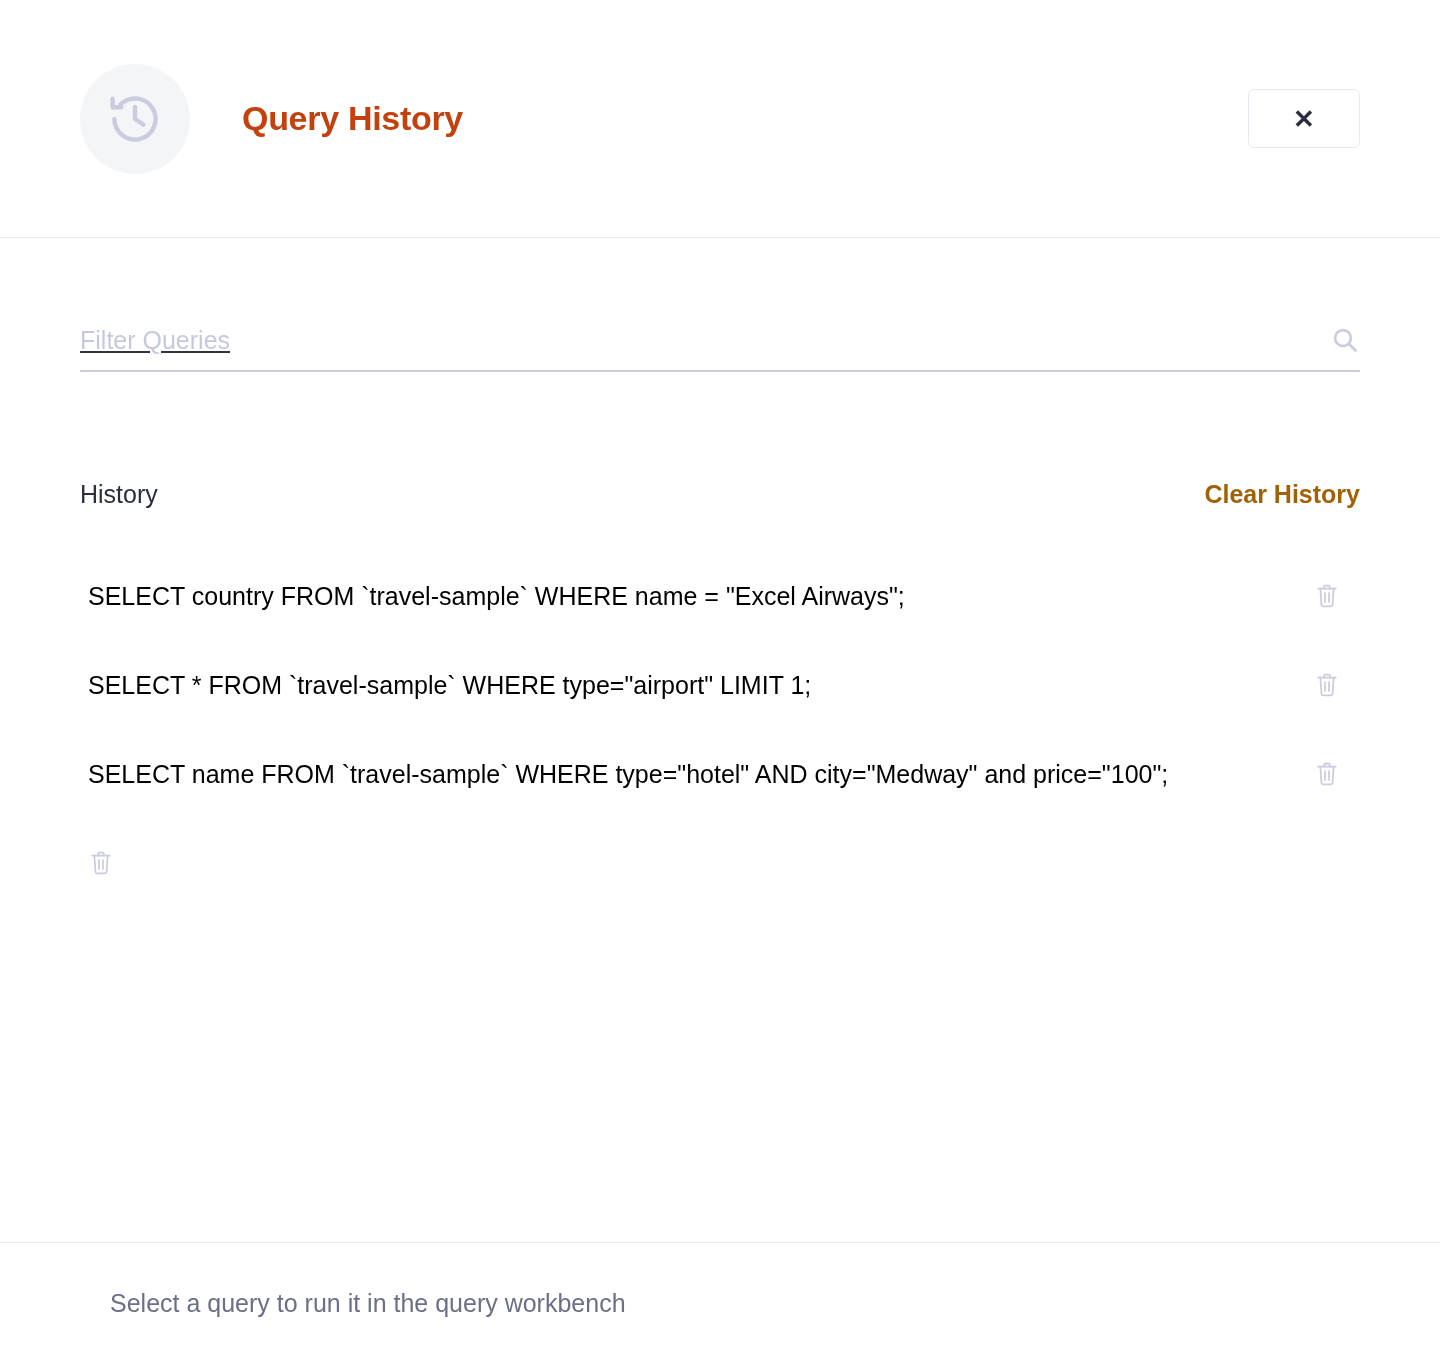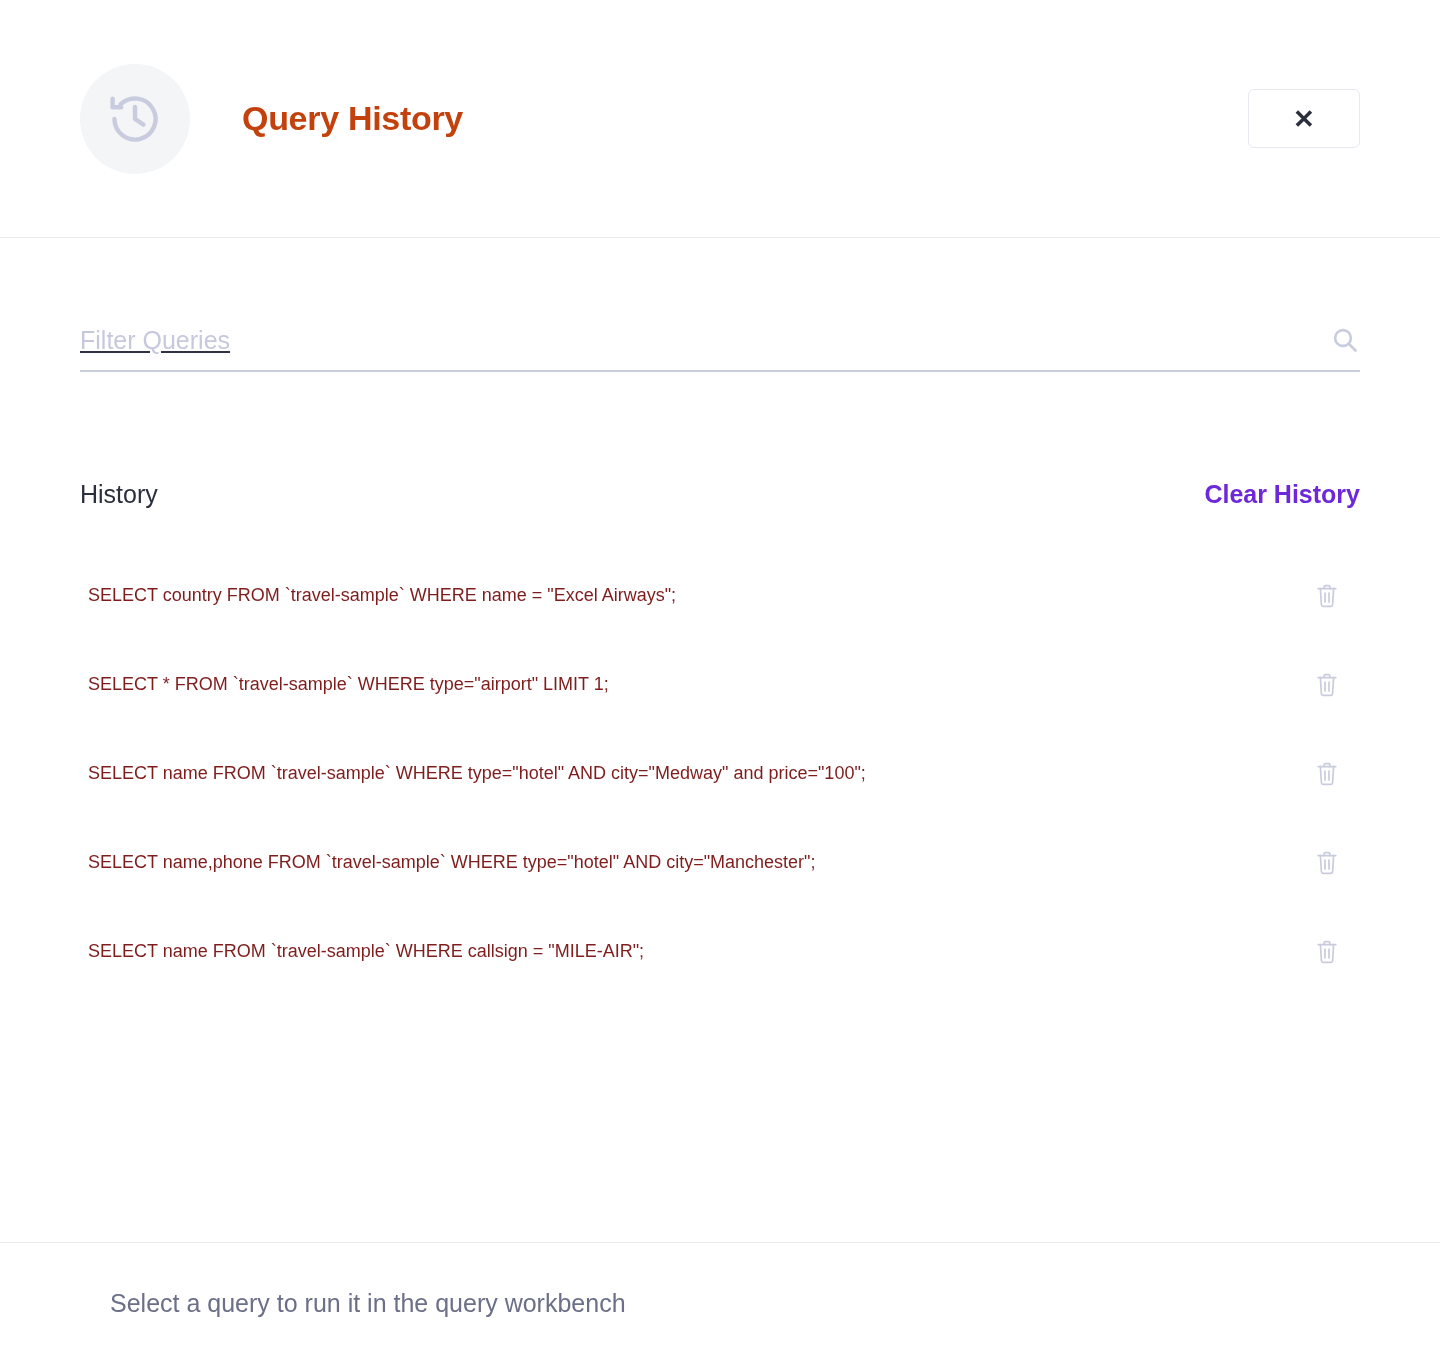--- a/index.html
+++ b/index.html
@@ -124,40 +124,40 @@
     justify-content: space-between;
   }
   .history-label {
     font-size: 25px;
     font-weight: normal;
     color: #2b2e3d;
   }
   .clear-history {
     font-size: 25px;
     font-weight: bold;
-    color: #6d28d9;
+    color: #a16207;
     cursor: pointer;
     user-select: none;
   }
 
   
   .history-list {
     margin-top: 42px;
   }
   .history-row {
     height: 89px;
     display: flex;
     align-items: center;
     padding-left: 8px;
     cursor: pointer;
   }
   .query-text {
     flex: 1 1 auto;
-    font-size: 18px;
-    color: #7f1d1d;
+    font-size: 25px;
+    color: #000000;
     white-space: nowrap;
     overflow: hidden;
     text-overflow: ellipsis;
     padding-right: 14px;
     line-height: 1.2;
   }
   .delete-icon {
     flex: 0 0 auto;
     width: 26px;
     height: 30px;
@@ -254,44 +254,31 @@
             <path d="M3.2 5.6 h17.6"></path>
             <path d="M9.2 5.6 V3.6 a1 1 0 0 1 1-1 h3.6 a1 1 0 0 1 1 1 V5.6"></path>
             <path d="M5.4 5.6 l1 16.2 a1.6 1.6 0 0 0 1.6 1.5 h8 a1.6 1.6 0 0 0 1.6-1.5 l1-16.2"></path>
             <line x1="10" y1="10" x2="10" y2="19"></line>
             <line x1="14" y1="10" x2="14" y2="19"></line>
           </svg>
         </span>
       </div>
 
       <div class="history-row">
-        <span class="query-text">SELECT name,phone FROM `travel-sample` WHERE type="hotel" AND city="Manchester";</span>
-        <span class="delete-icon">
-          <svg width="24" height="26" viewBox="0 0 24 26" fill="none" stroke="#c9ccdf" stroke-width="1.7" stroke-linecap="round" stroke-linejoin="round">
-            <path d="M3.2 5.6 h17.6"></path>
-            <path d="M9.2 5.6 V3.6 a1 1 0 0 1 1-1 h3.6 a1 1 0 0 1 1 1 V5.6"></path>
-            <path d="M5.4 5.6 l1 16.2 a1.6 1.6 0 0 0 1.6 1.5 h8 a1.6 1.6 0 0 0 1.6-1.5 l1-16.2"></path>
-            <line x1="10" y1="10" x2="10" y2="19"></line>
-            <line x1="14" y1="10" x2="14" y2="19"></line>
-          </svg>
-        </span>
-      </div>
-
-      <div class="history-row">
-        <span class="query-text">SELECT name FROM `travel-sample` WHERE callsign = "MILE-AIR";</span>
-        <span class="delete-icon">
-          <svg width="24" height="26" viewBox="0 0 24 26" fill="none" stroke="#c9ccdf" stroke-width="1.7" stroke-linecap="round" stroke-linejoin="round">
-            <path d="M3.2 5.6 h17.6"></path>
-            <path d="M9.2 5.6 V3.6 a1 1 0 0 1 1-1 h3.6 a1 1 0 0 1 1 1 V5.6"></path>
-            <path d="M5.4 5.6 l1 16.2 a1.6 1.6 0 0 0 1.6 1.5 h8 a1.6 1.6 0 0 0 1.6-1.5 l1-16.2"></path>
-            <line x1="10" y1="10" x2="10" y2="19"></line>
-            <line x1="14" y1="10" x2="14" y2="19"></line>
-          </svg>
-        </span>
-      </div>
+        <span class="delete-icon">
+          <svg width="24" height="26" viewBox="0 0 24 26" fill="none" stroke="#c9ccdf" stroke-width="1.7" stroke-linecap="round" stroke-linejoin="round">
+            <path d="M3.2 5.6 h17.6"></path>
+            <path d="M9.2 5.6 V3.6 a1 1 0 0 1 1-1 h3.6 a1 1 0 0 1 1 1 V5.6"></path>
+            <path d="M5.4 5.6 l1 16.2 a1.6 1.6 0 0 0 1.6 1.5 h8 a1.6 1.6 0 0 0 1.6-1.5 l1-16.2"></path>
+            <line x1="10" y1="10" x2="10" y2="19"></line>
+            <line x1="14" y1="10" x2="14" y2="19"></line>
+          </svg>
+        </span>
+      </div>
+
 
     </div>
   </div>
 
   <div class="dlg-footer">
     <span class="footer-text">Select a query to run it in the query workbench</span>
   </div>
 
 </div>
 

